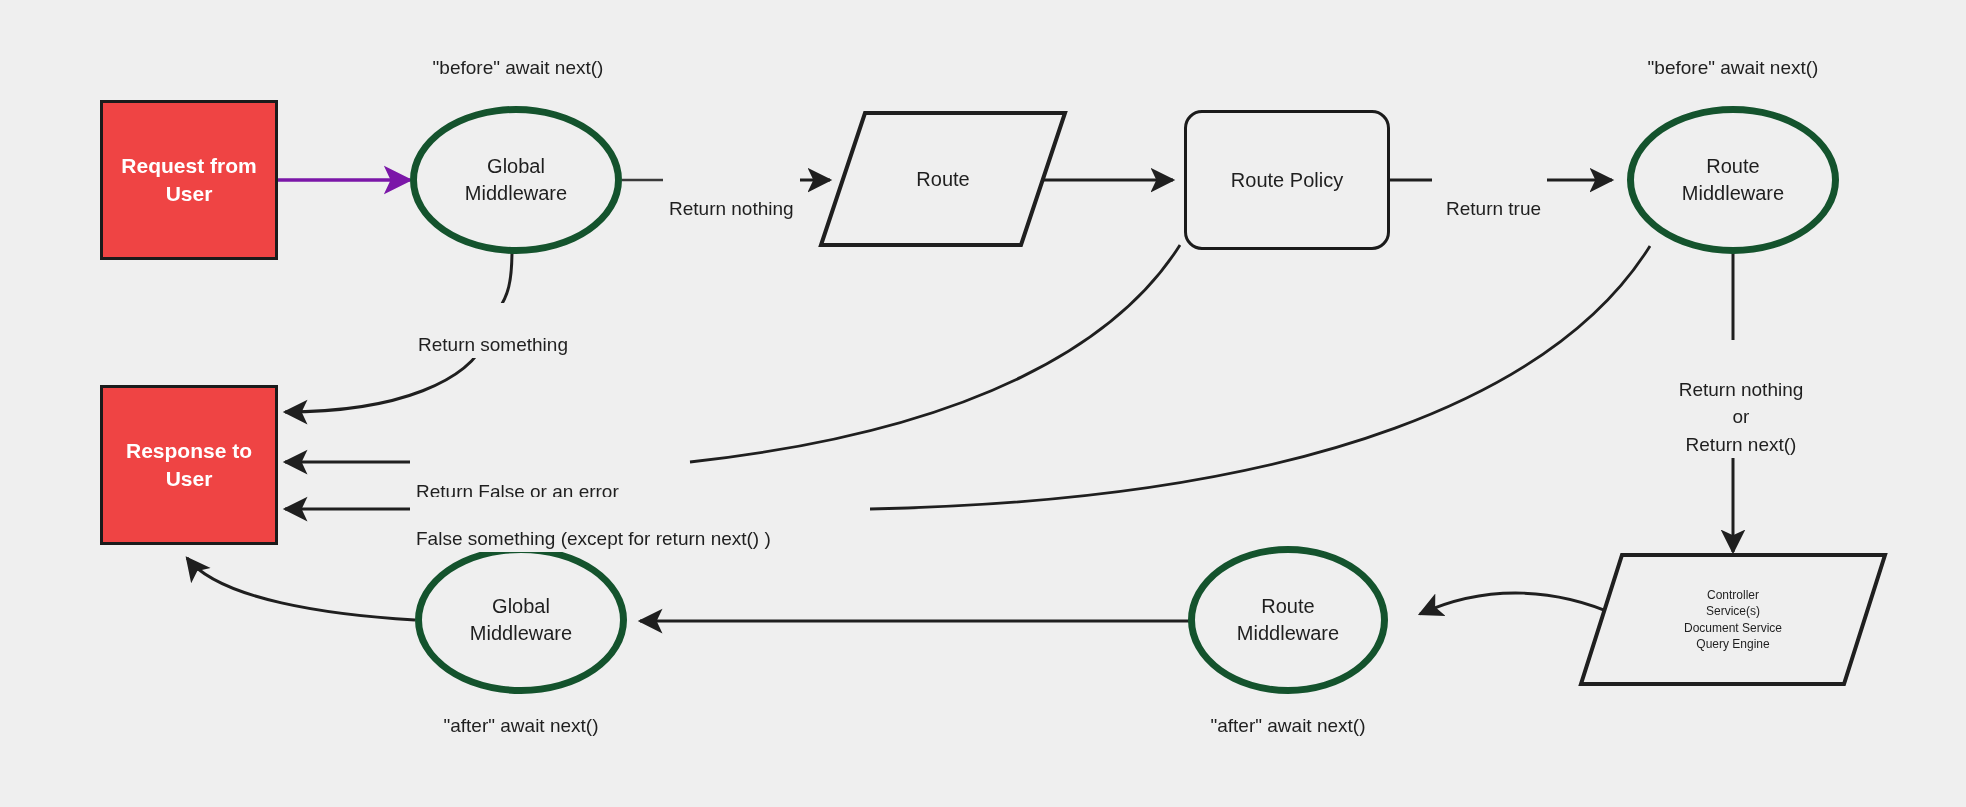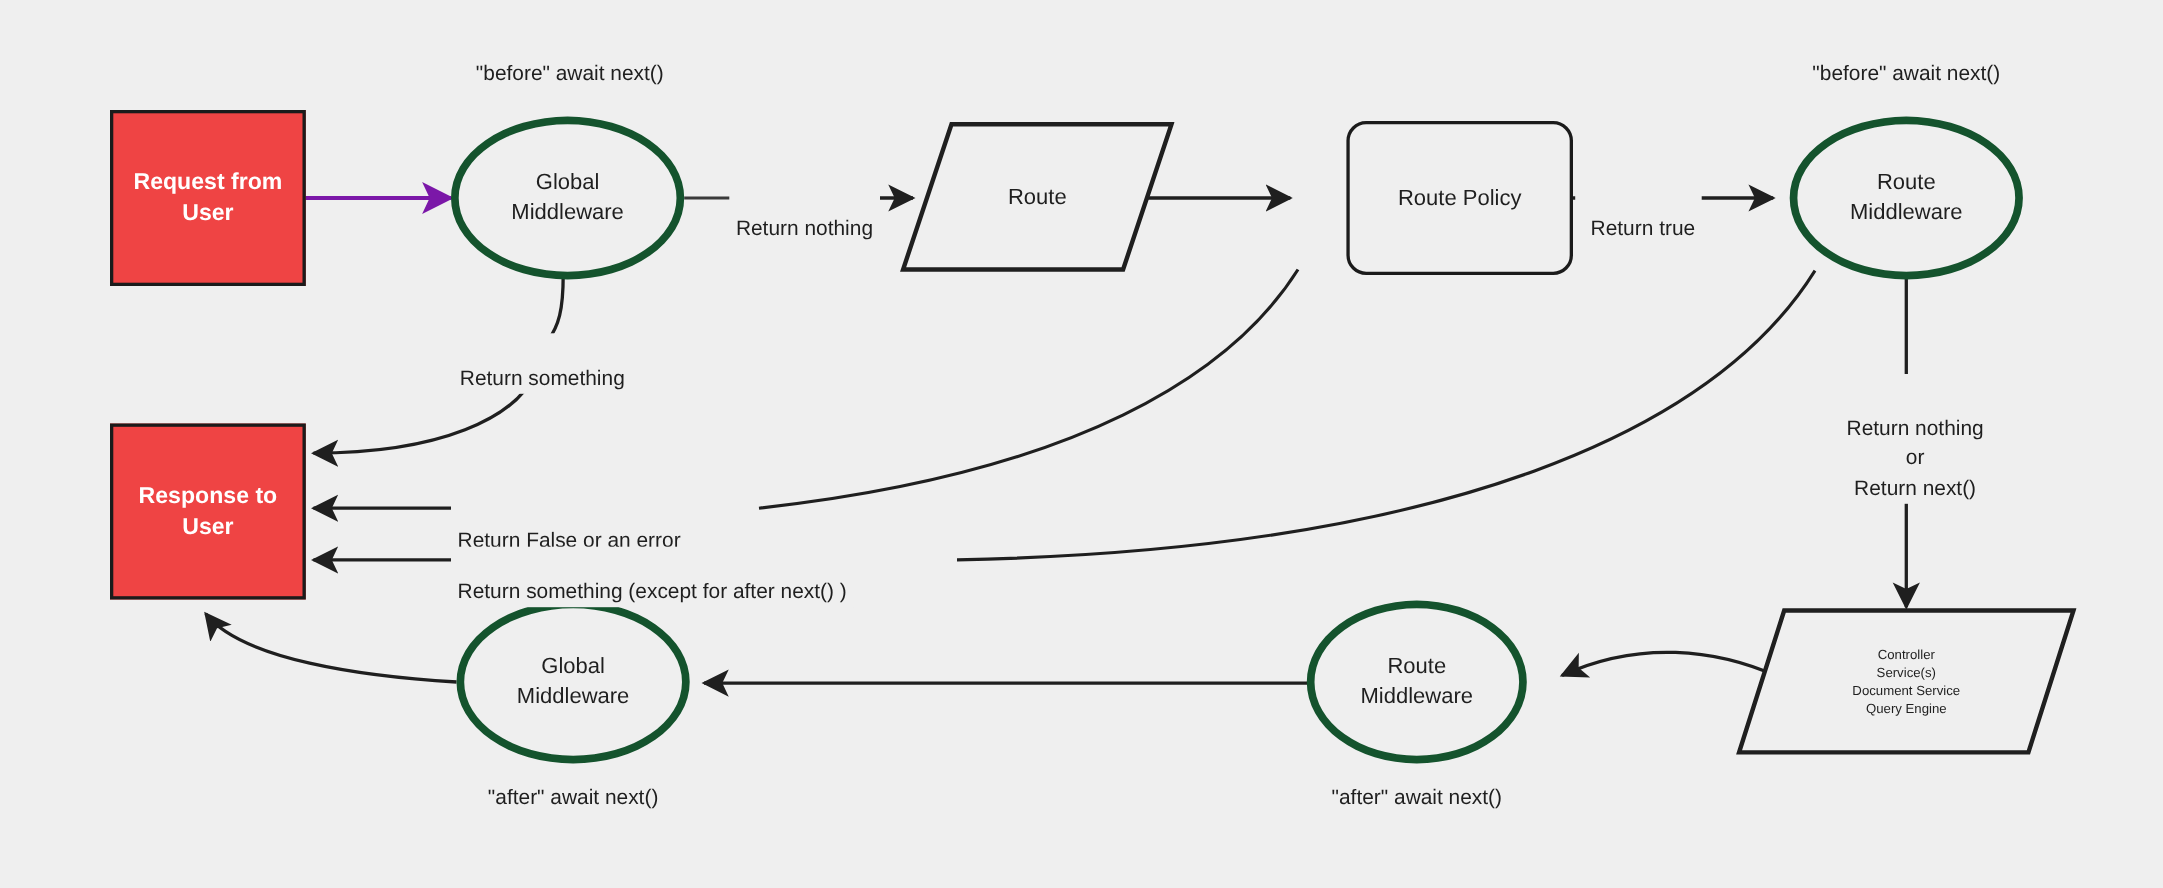--- a/index.html
+++ b/index.html
@@ -142,21 +142,21 @@
 Middleware</span>
   </div>
 
   <div class="node parallelogram" style="left:818px; top:110px; width:250px; height:138px;">
     <svg class="para-shape" viewBox="0 0 250 138" preserveAspectRatio="none">
       <polygon points="47,3 247,3 203,135 3,135" fill="#efefef" stroke="#1f1f1f" stroke-width="4" vector-effect="non-scaling-stroke"></polygon>
     </svg>
     <span class="para-label">Route</span>
   </div>
 
-  <div class="node rounded" style="left:1184px; top:110px; width:206px; height:140px;margin-left:40px;">
+  <div class="node rounded" style="left:1184px; top:110px; width:206px; height:140px;">
     <span>Route Policy</span>
   </div>
 
   <div class="node ellipse" style="left:1627px; top:106px; width:212px; height:148px;">
     <span>Route
 Middleware</span>
   </div>
 
   <div class="node parallelogram" style="left:1578px; top:552px; width:310px; height:135px; font-size:12px;">
     <svg class="para-shape" viewBox="0 0 310 135" preserveAspectRatio="none">
@@ -188,21 +188,21 @@
 
   <div class="edge-label" style="left:410px; top:450px;">
     <span>Return False or an error</span>
   </div>
 
   <div class="edge-label" style="left:412px; top:303px;">
     <span>Return something</span>
   </div>
 
   <div class="edge-label" style="left:410px; top:497px;">
-    <span>Return something (except for after next() )</span>
+    <span>False something (except for return next() )</span>
   </div>
 
   <div class="edge-label" style="left:1655px; top:348px; width:160px;">
     <span>Return nothing
 or
 Return next()</span>
   </div>
 
   <div class="anno" style="left:418px; top:57px; width:200px;">
     <span>"before" await next()</span>

